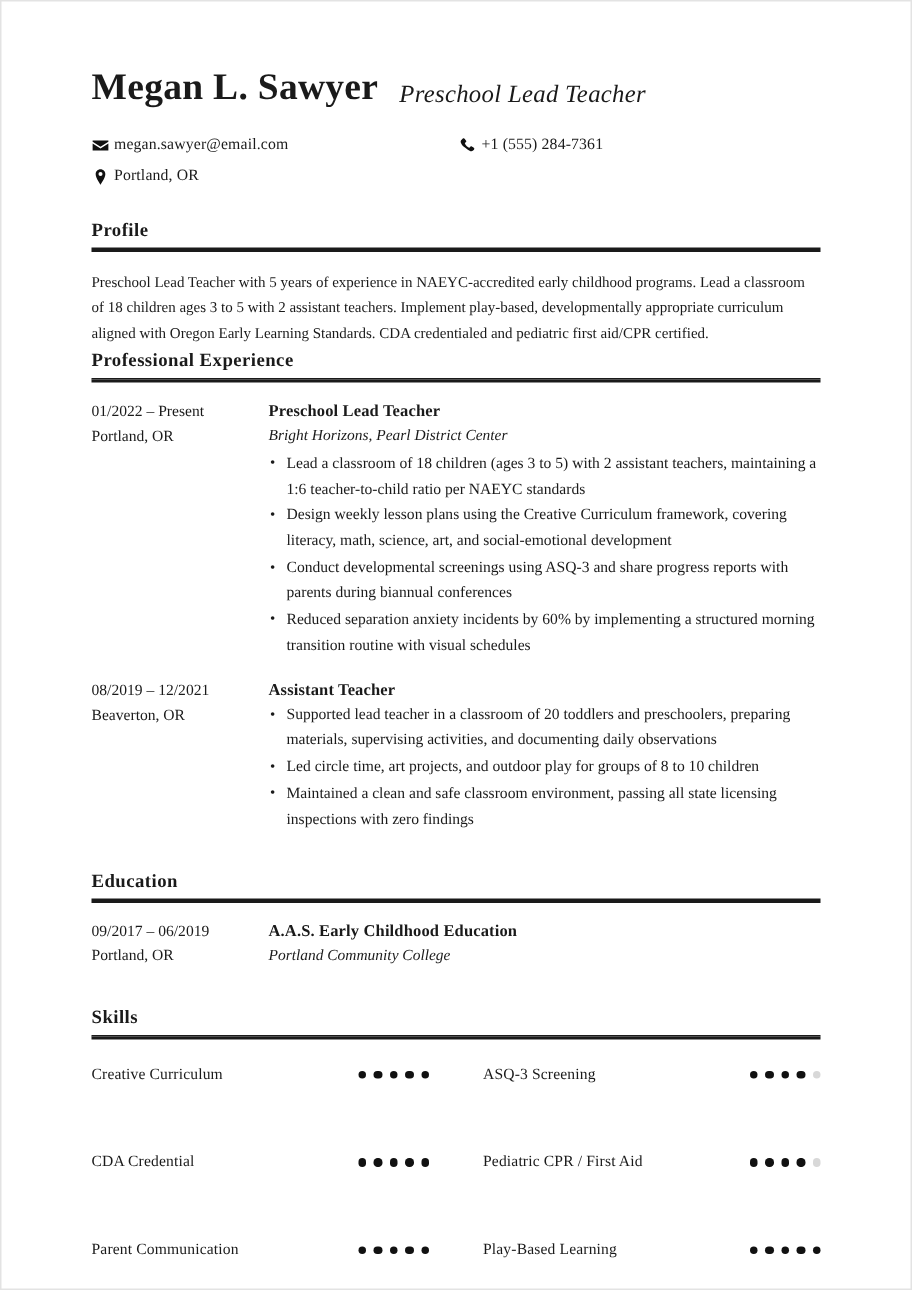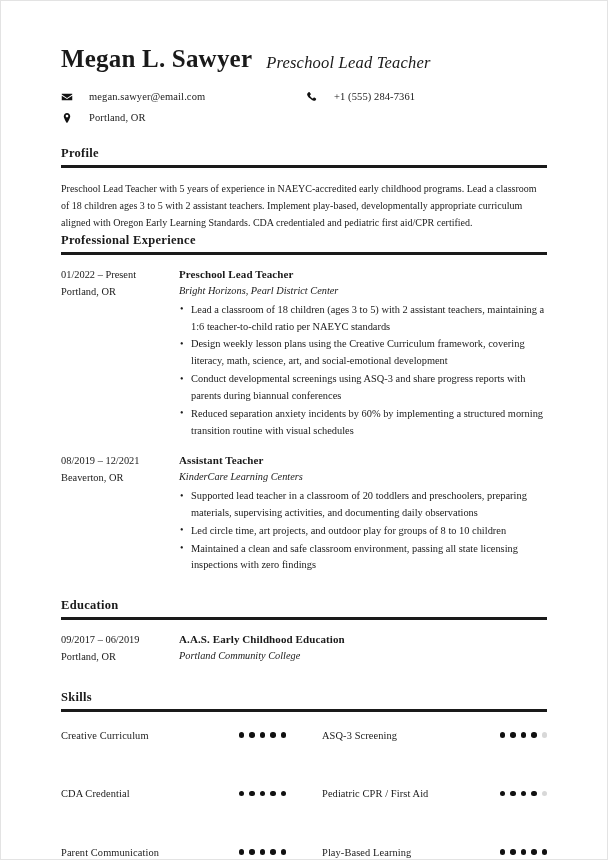--- a/index.html
+++ b/index.html
@@ -44,21 +44,21 @@
   }
 
   .contact-grid {
     display: grid;
     grid-template-columns: 245px auto;
     row-gap: 9px;
     margin-bottom: 22px;
   }
   .contact-item {
     display: flex;
-    gap: 16px;
+    gap: 3px;
     font-size: 10.5px;
     letter-spacing: 0.1px;
   }
   .contact-item .ico {
     display: inline-flex;
     align-items: center;
     justify-content: center;
     width: 12px;
     height: 12px;
     flex: 0 0 12px;
@@ -230,21 +230,20 @@
       </div>
     </div>
 
     <div class="entry">
       <div class="entry-meta">
         <div>08/2019 – 12/2021</div>
         <div>Beaverton, OR</div>
       </div>
       <div class="entry-body">
         <div class="entry-role">Assistant Teacher</div>
-        <div class="entry-org">KinderCare Learning Centers</div>
         <ul class="bullets">
           <li>Supported lead teacher in a classroom of 20 toddlers and preschoolers, preparing materials, supervising activities, and documenting daily observations</li>
           <li>Led circle time, art projects, and outdoor play for groups of 8 to 10 children</li>
           <li>Maintained a clean and safe classroom environment, passing all state licensing inspections with zero findings</li>
         </ul>
       </div>
     </div>
   </div>
 
   <div class="section-gap"></div>

